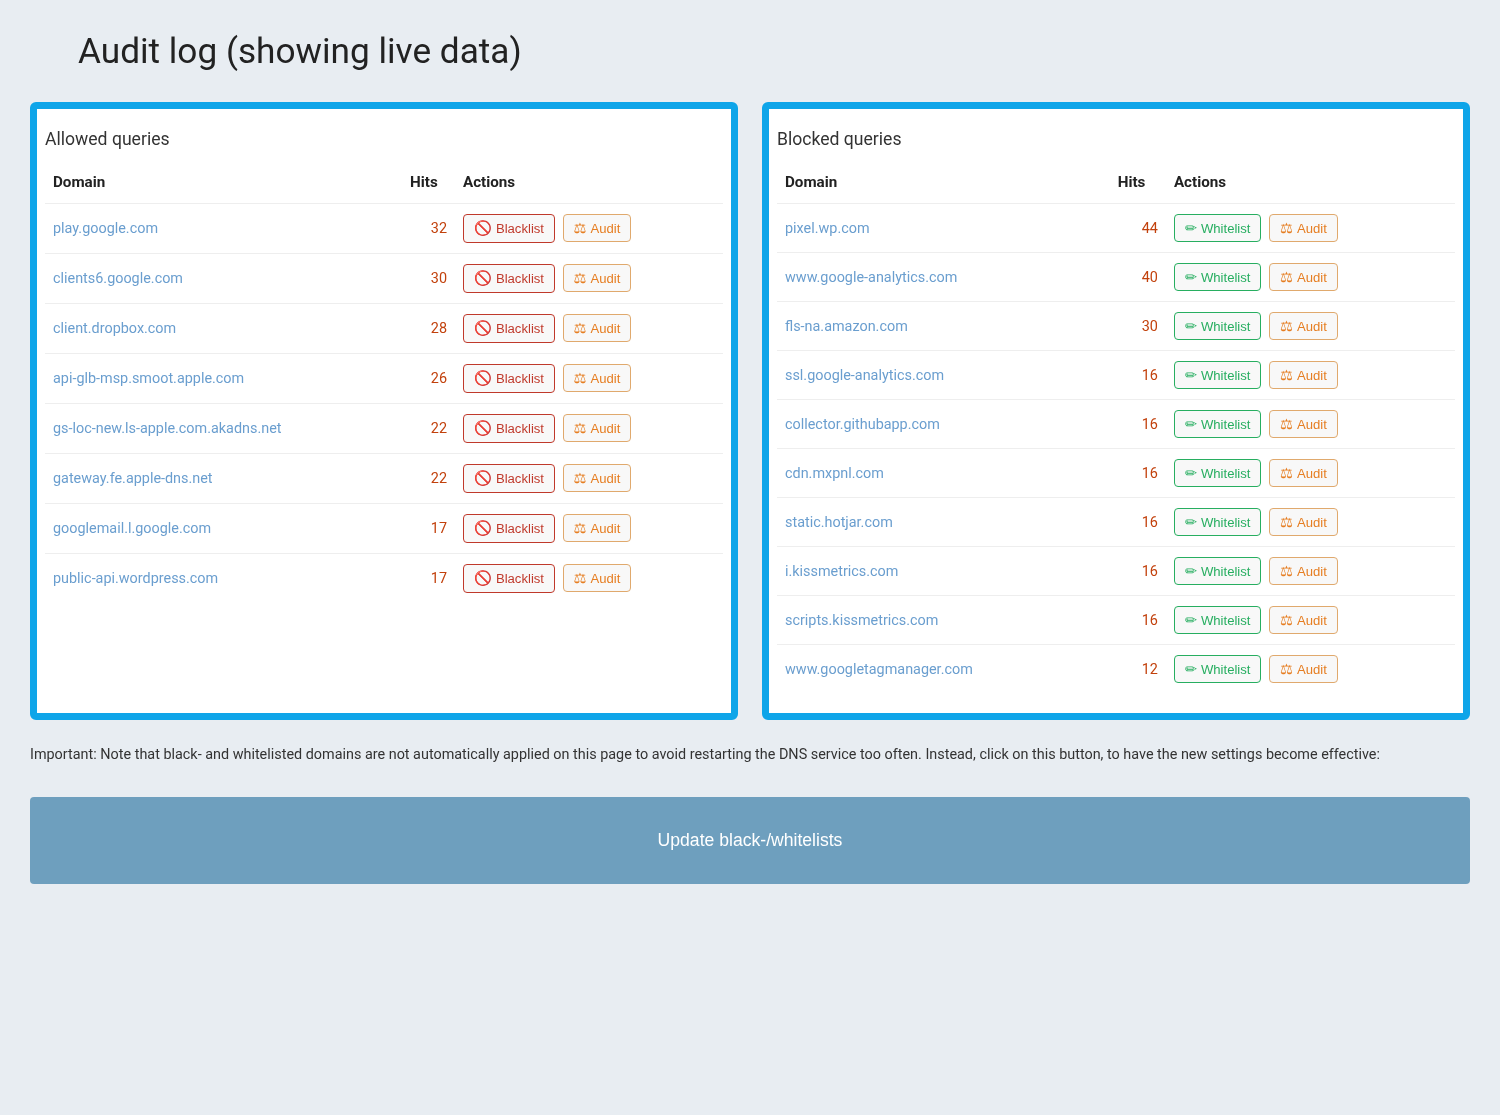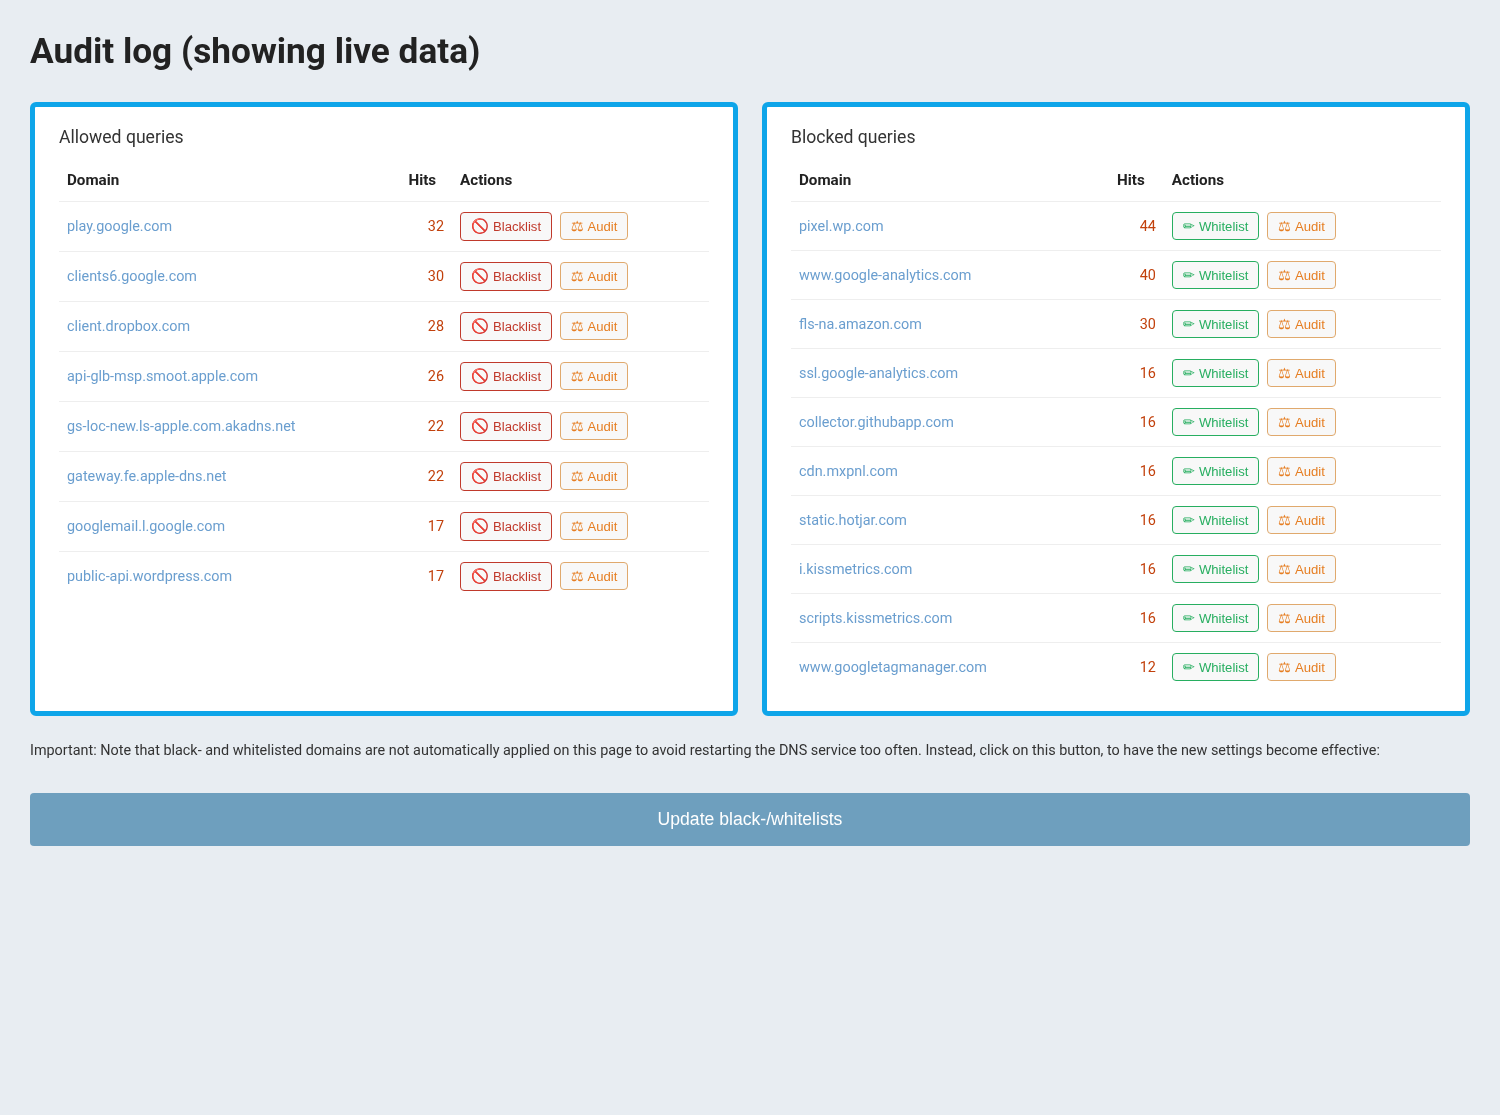--- a/index.html
+++ b/index.html
@@ -5,35 +5,36 @@
     * { box-sizing: border-box; margin: 0; padding: 0; }
     body {
       font-family: -apple-system, BlinkMacSystemFont, "Segoe UI", Roboto, Arial, sans-serif;
       background: #e8edf2;
       padding: 30px;
       min-height: 1115px;
       width: 1500px;
     }
     h1 {
       font-size: 2.2rem;
-      font-weight: 700;
+      font-weight: 400;
       color: #222;
       margin-bottom: 30px;
+      margin-left: 48px;
     }
     .panels {
       display: flex;
       gap: 24px;
       margin-bottom: 24px;
     }
     .panel {
       background: #fff;
-      border: 5px solid #0ea5e9;
+      border: 7px solid #0ea5e9;
       border-radius: 6px;
       flex: 1;
-      padding: 20px 24px;
+      padding: 20px 8px;
     }
     .panel-title {
       font-size: 1.1rem;
       font-weight: 400;
       color: #333;
       margin-bottom: 16px;
     }
     table {
       width: 100%;
       border-collapse: collapse;
@@ -99,21 +100,21 @@
       color: #333;
       margin-bottom: 16px;
       line-height: 1.5;
     }
     .footer-note strong {
       font-weight: 400;
     }
     .update-btn {
       display: block;
       width: 100%;
-      padding: 16px;
+      padding: 33px;
       background: #6e9fbe;
       color: #fff;
       font-size: 1.1rem;
       border: none;
       border-radius: 4px;
       cursor: pointer;
       text-align: center;
       margin-top: 31px;
     }
   </style>

